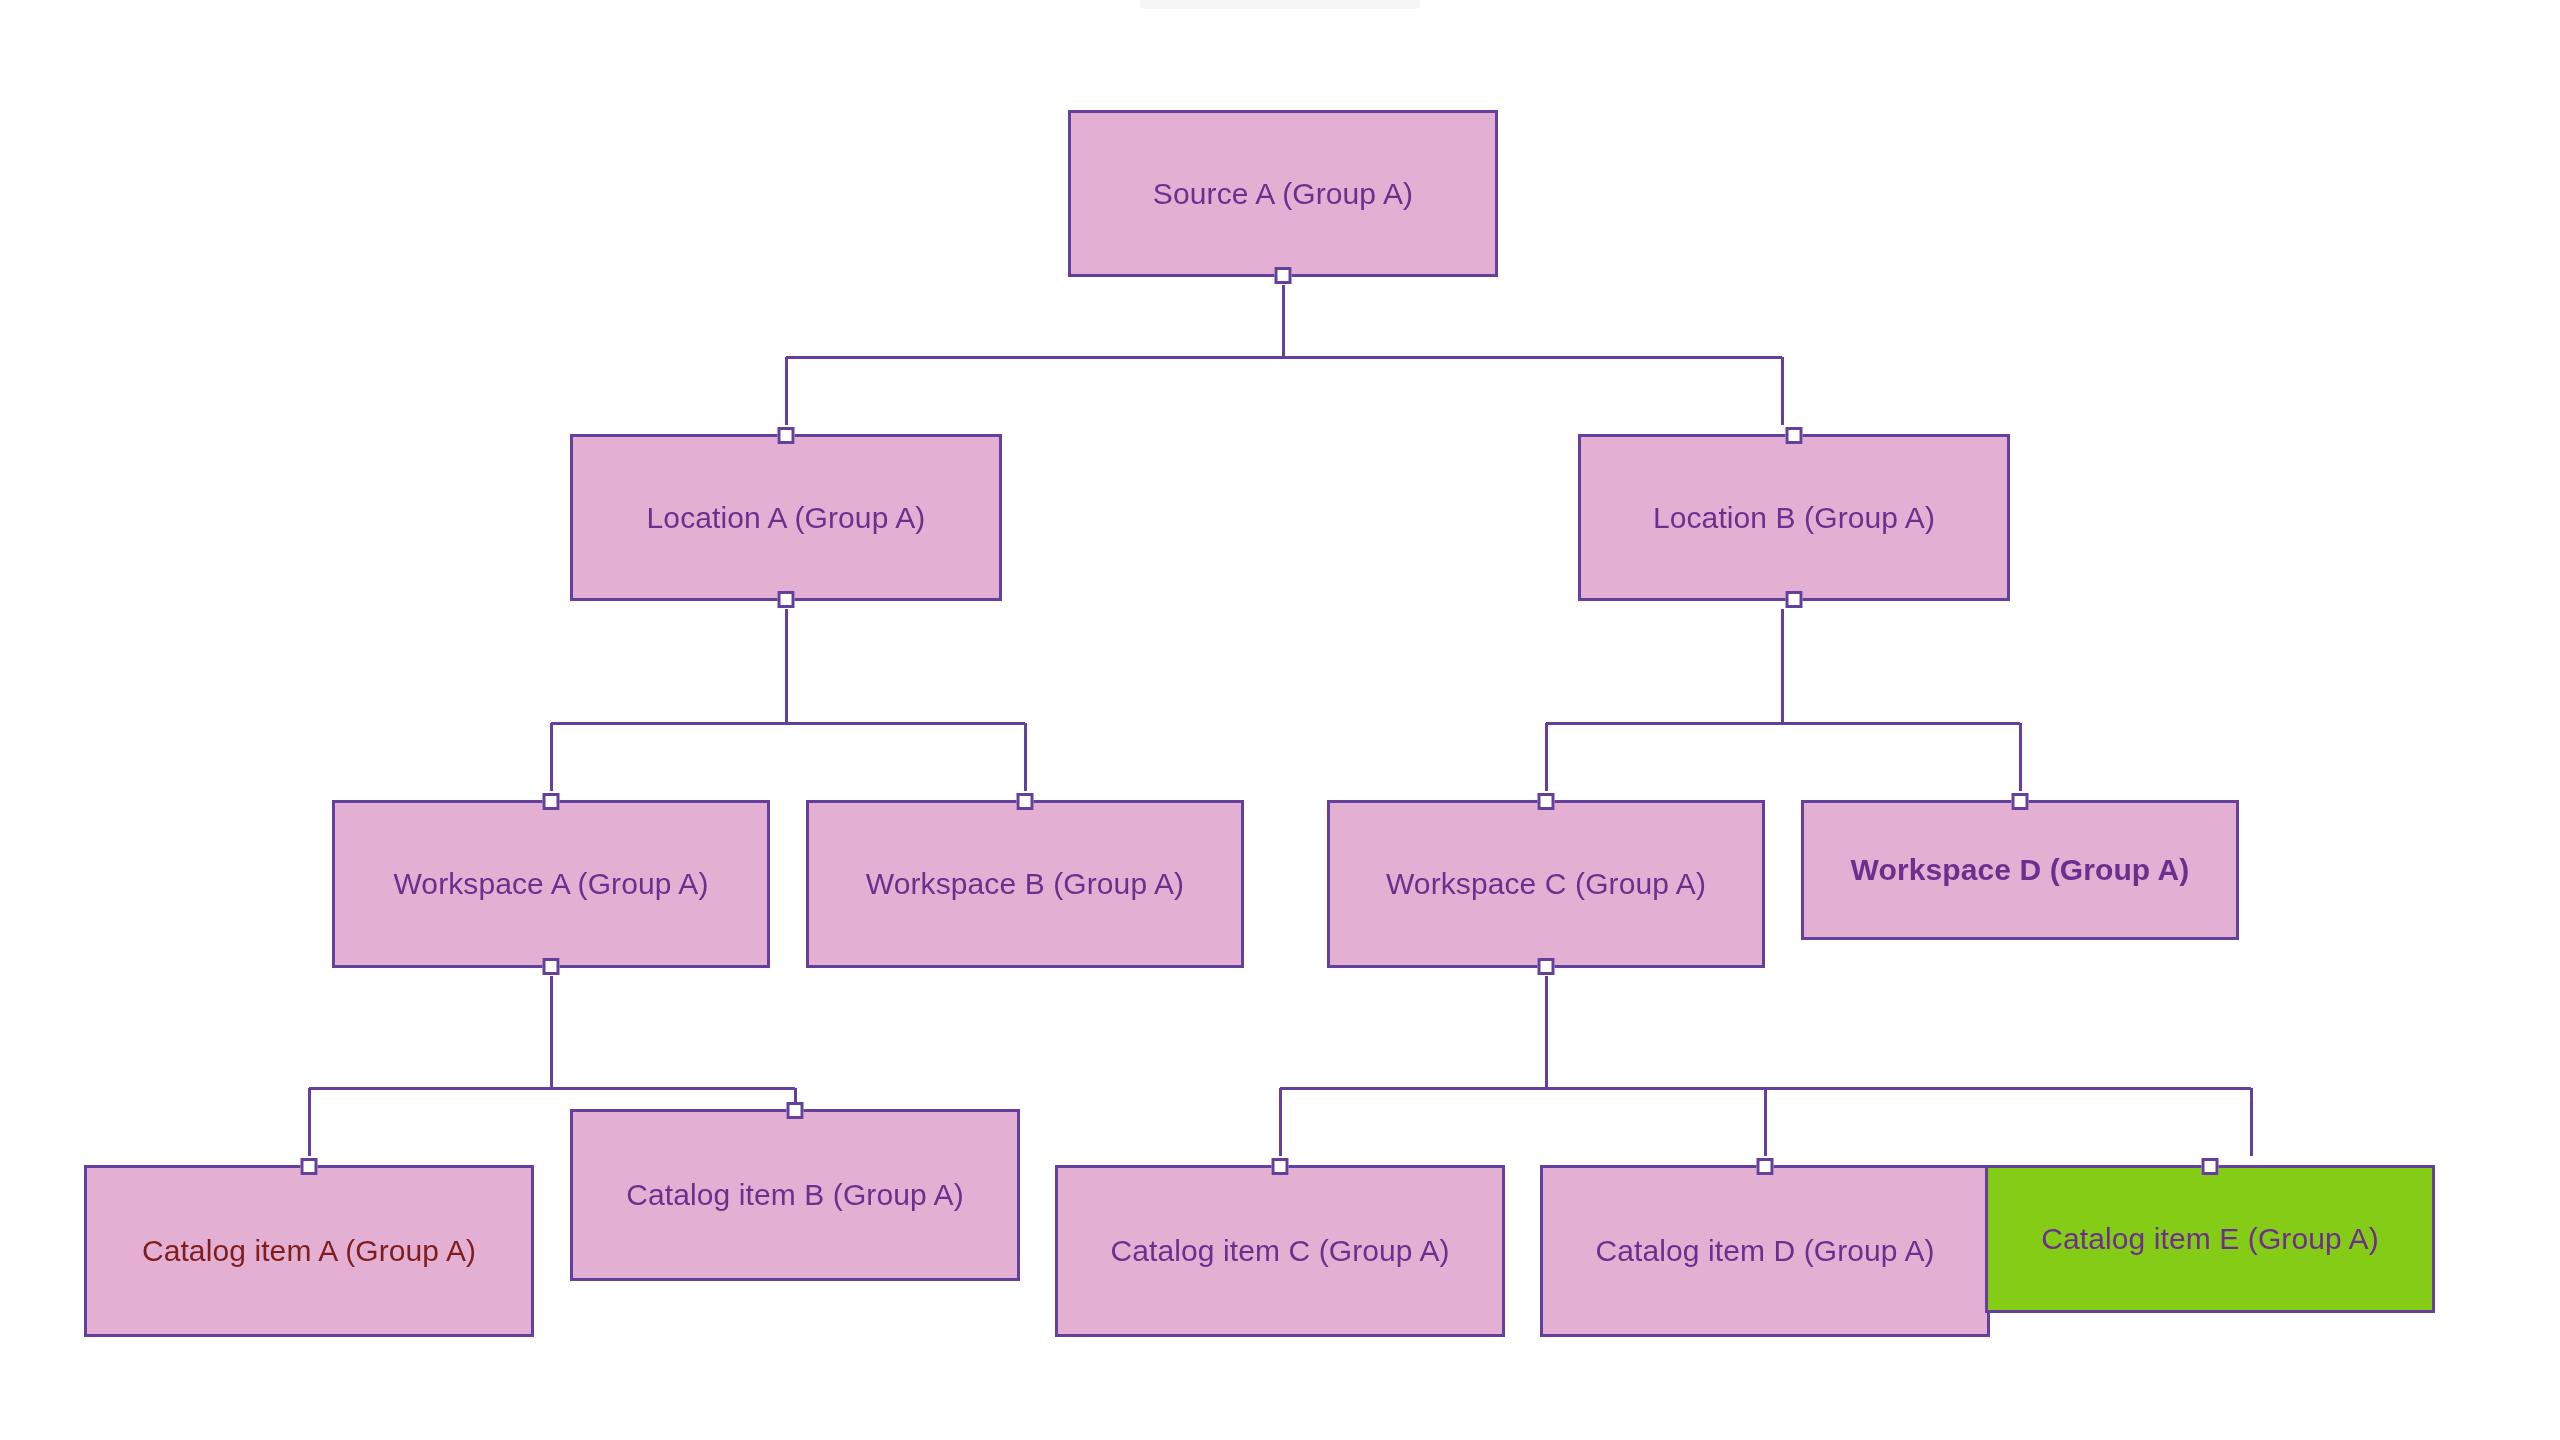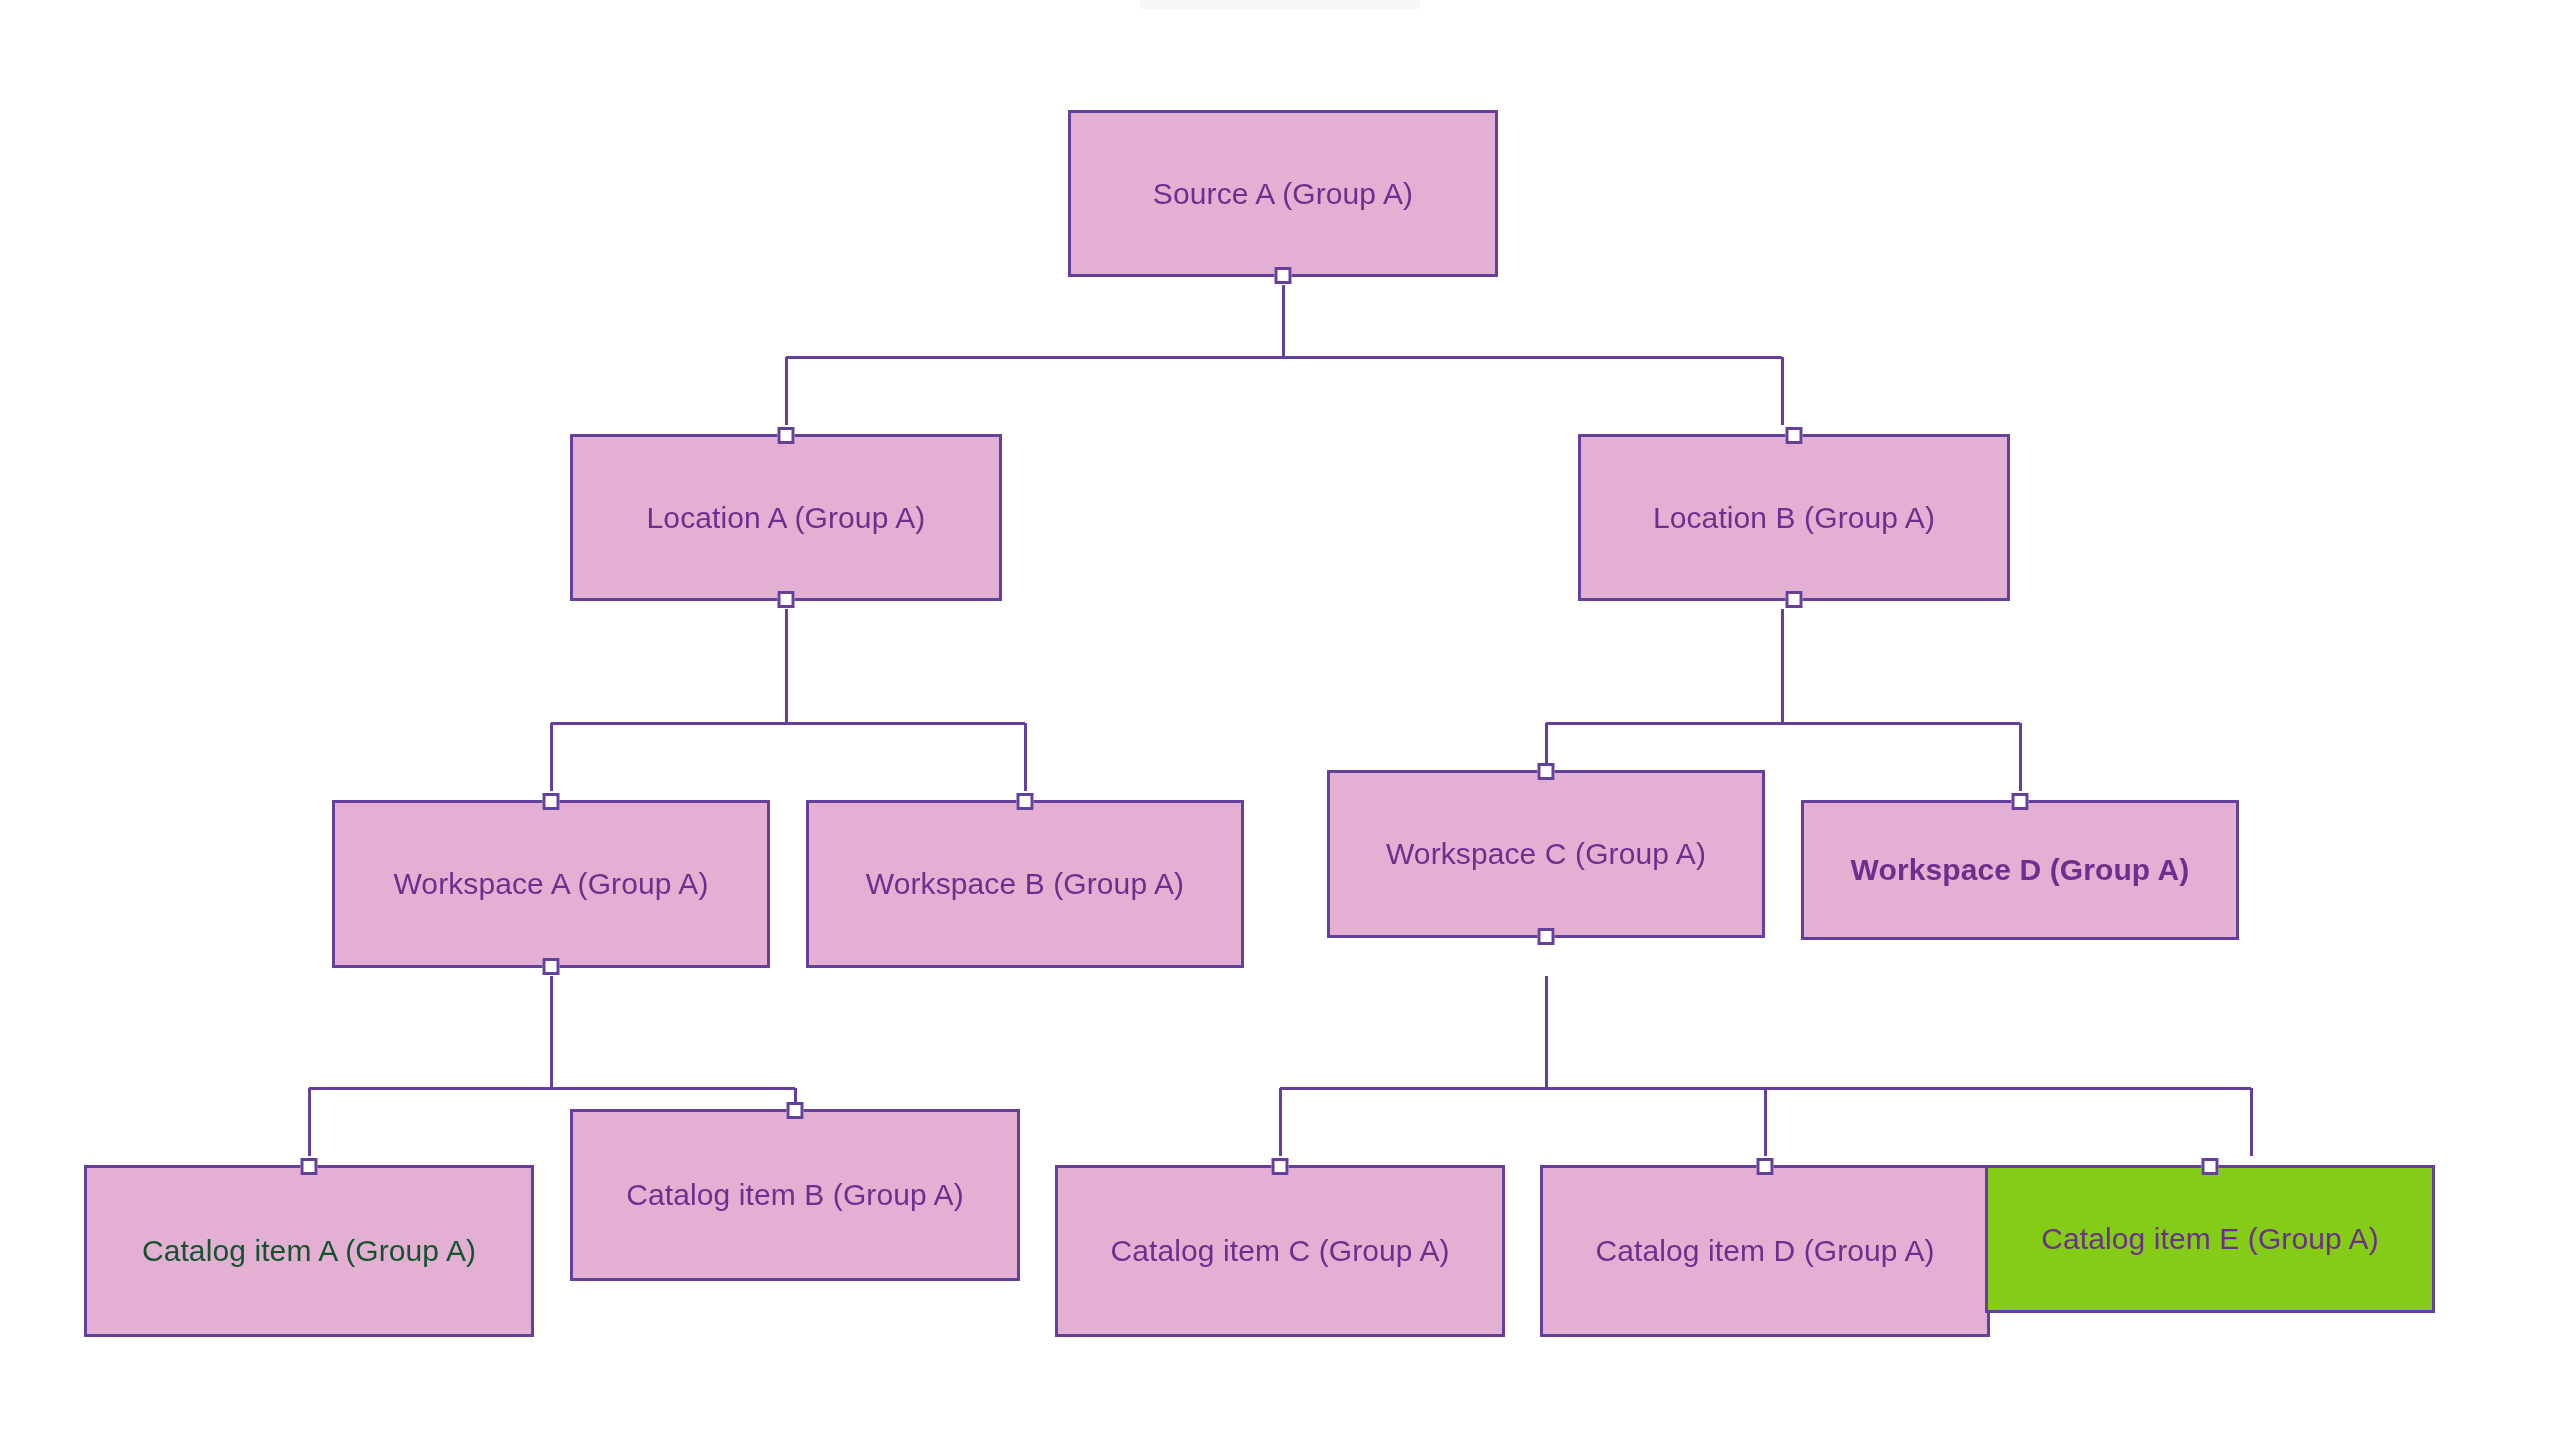--- a/index.html
+++ b/index.html
@@ -124,31 +124,31 @@
       </div>
       <div class="node" style="left: 332px; top: 800px; width: 438px; height: 168px; background: rgb(227, 176, 211); border-color: rgb(100, 64, 156);">
         <span class="node-label" style="color: rgb(109, 47, 142);">Workspace A (Group A)</span>
         <span class="handle handle-top" style="border-color: rgb(100, 64, 156); background: rgb(255, 255, 255);"></span>
         <span class="handle handle-bottom" style="border-color: rgb(100, 64, 156); background: rgb(255, 255, 255);"></span>
       </div>
       <div class="node" style="left: 806px; top: 800px; width: 438px; height: 168px; background: rgb(227, 176, 211); border-color: rgb(100, 64, 156);">
         <span class="node-label" style="color: rgb(109, 47, 142);">Workspace B (Group A)</span>
         <span class="handle handle-top" style="border-color: rgb(100, 64, 156); background: rgb(255, 255, 255);"></span>
       </div>
-      <div class="node" style="left: 1327px; top: 770px; width: 438px; height: 168px; background: rgb(227, 176, 211); border-color: rgb(100, 64, 156);">
+      <div class="node" style="left: 1327px; top: 800px; width: 438px; height: 168px; background: rgb(227, 176, 211); border-color: rgb(100, 64, 156);">
         <span class="node-label" style="color: rgb(109, 47, 142);">Workspace C (Group A)</span>
         <span class="handle handle-top" style="border-color: rgb(100, 64, 156); background: rgb(255, 255, 255);"></span>
         <span class="handle handle-bottom" style="border-color: rgb(100, 64, 156); background: rgb(255, 255, 255);"></span>
       </div>
       <div class="node" style="left: 1801px; top: 800px; width: 438px; height: 140px; background: rgb(227, 176, 211); border-color: rgb(100, 64, 156); font-weight: bold;">
         <span class="node-label" style="color: rgb(109, 47, 142);">Workspace D (Group A)</span>
         <span class="handle handle-top" style="border-color: rgb(100, 64, 156); background: rgb(255, 255, 255);"></span>
       </div>
       <div class="node" style="left: 84px; top: 1165px; width: 450px; height: 172px; background: rgb(227, 176, 211); border-color: rgb(100, 64, 156);">
-        <span class="node-label" style="color: #14532d;">Catalog item A (Group A)</span>
+        <span class="node-label" style="color: #7f1d1d;">Catalog item A (Group A)</span>
         <span class="handle handle-top" style="border-color: rgb(100, 64, 156); background: rgb(255, 255, 255);"></span>
       </div>
       <div class="node" style="left: 570px; top: 1109px; width: 450px; height: 172px; background: rgb(227, 176, 211); border-color: rgb(100, 64, 156);">
         <span class="node-label" style="color: rgb(109, 47, 142);">Catalog item B (Group A)</span>
         <span class="handle handle-top" style="border-color: rgb(100, 64, 156); background: rgb(255, 255, 255);"></span>
       </div>
       <div class="node" style="left: 1055px; top: 1165px; width: 450px; height: 172px; background: rgb(227, 176, 211); border-color: rgb(100, 64, 156);">
         <span class="node-label" style="color: rgb(109, 47, 142);">Catalog item C (Group A)</span>
         <span class="handle handle-top" style="border-color: rgb(100, 64, 156); background: rgb(255, 255, 255);"></span>
       </div>

